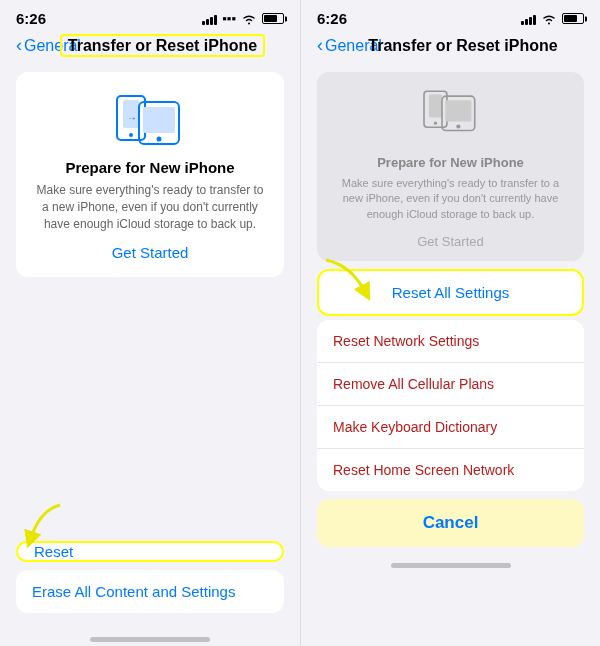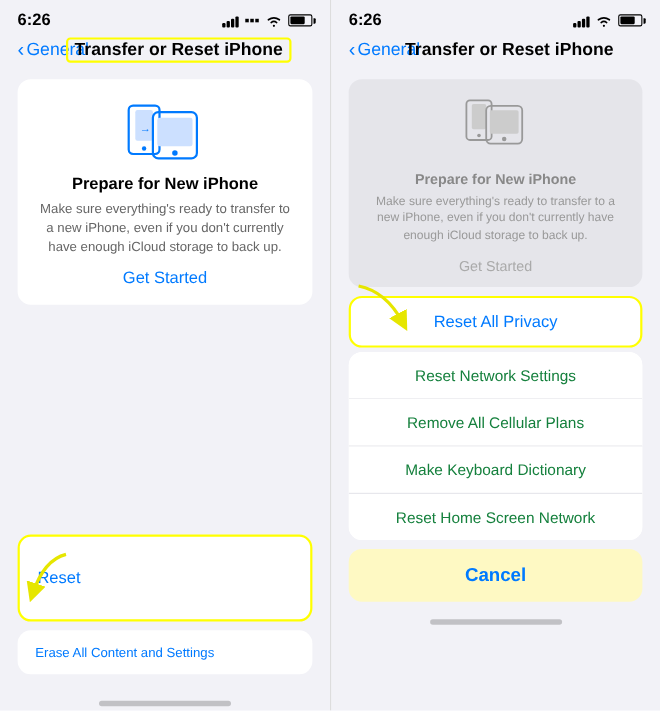--- a/index.html
+++ b/index.html
@@ -157,34 +157,34 @@
     .reset-section {
       background: #fff;
       border-radius: 12px;
       margin: 0 16px 8px;
       overflow: hidden;
     }
     .reset-section-highlighted {
       border: 2px solid #ffff00;
     }
     .reset-item {
-      padding: 29px 16px;
+      padding: 0 16px;
       color: #007aff;
       font-size: 15px;
       border-bottom: 0.5px solid #e5e5ea;
     }
     .reset-item:last-child { border-bottom: none; }
 
     .erase-item {
       background: #fff;
       border-radius: 12px;
       margin: 0 16px 16px;
       padding: 13px 16px;
       color: #007aff;
-      font-size: 12px;
+      font-size: 15px;
     }
 
     
     .arrow-annotation {
       position: absolute;
       bottom: 92px;
       left: 10px;
     }
 
     
@@ -199,24 +199,24 @@
       padding: 14px 16px;
       text-align: center;
       color: #007aff;
       font-size: 17px;
       font-weight: 600;
     }
     .right-reset-item {
       background: #fff;
       border-radius: 0;
       padding: 13px 16px;
-      color: #15803d;
+      color: #b91c1c;
       font-size: 14px;
       border-bottom: 0.5px solid #e5e5ea;
-      text-align: center;
+      text-align: left;
     }
     .right-reset-item:first-child {
       border-radius: 12px 12px 0 0;
     }
     .right-reset-item:last-child {
       border-radius: 0 0 12px 12px;
       border-bottom: none;
     }
 
     .right-reset-highlighted {
@@ -384,21 +384,21 @@
           <marker id="arrowhead-r" markerWidth="6" markerHeight="6" refX="3" refY="3" orient="auto">
             <polygon points="0 0, 6 3, 0 6" fill="#e6e600"></polygon>
           </marker>
         </defs>
         <path d="M 15 5 Q 40 10 55 38" stroke="#e6e600" stroke-width="3" fill="none" marker-end="url(#arrowhead-r)"></path>
       </svg>
     </div>
   </div>
 
   <div class="right-reset-highlighted">
-    <span>Reset All Privacy</span>
+    <span>Reset All Settings</span>
   </div>
 
   <div style="background:#fff;border-radius:12px;margin:4px 16px 0;overflow:hidden;">
     <div class="right-reset-item">
       <span>Reset Network Settings</span>
     </div>
     <div class="right-reset-item">
       <span>Remove All Cellular Plans</span>
     </div>
     <div class="right-reset-item">

